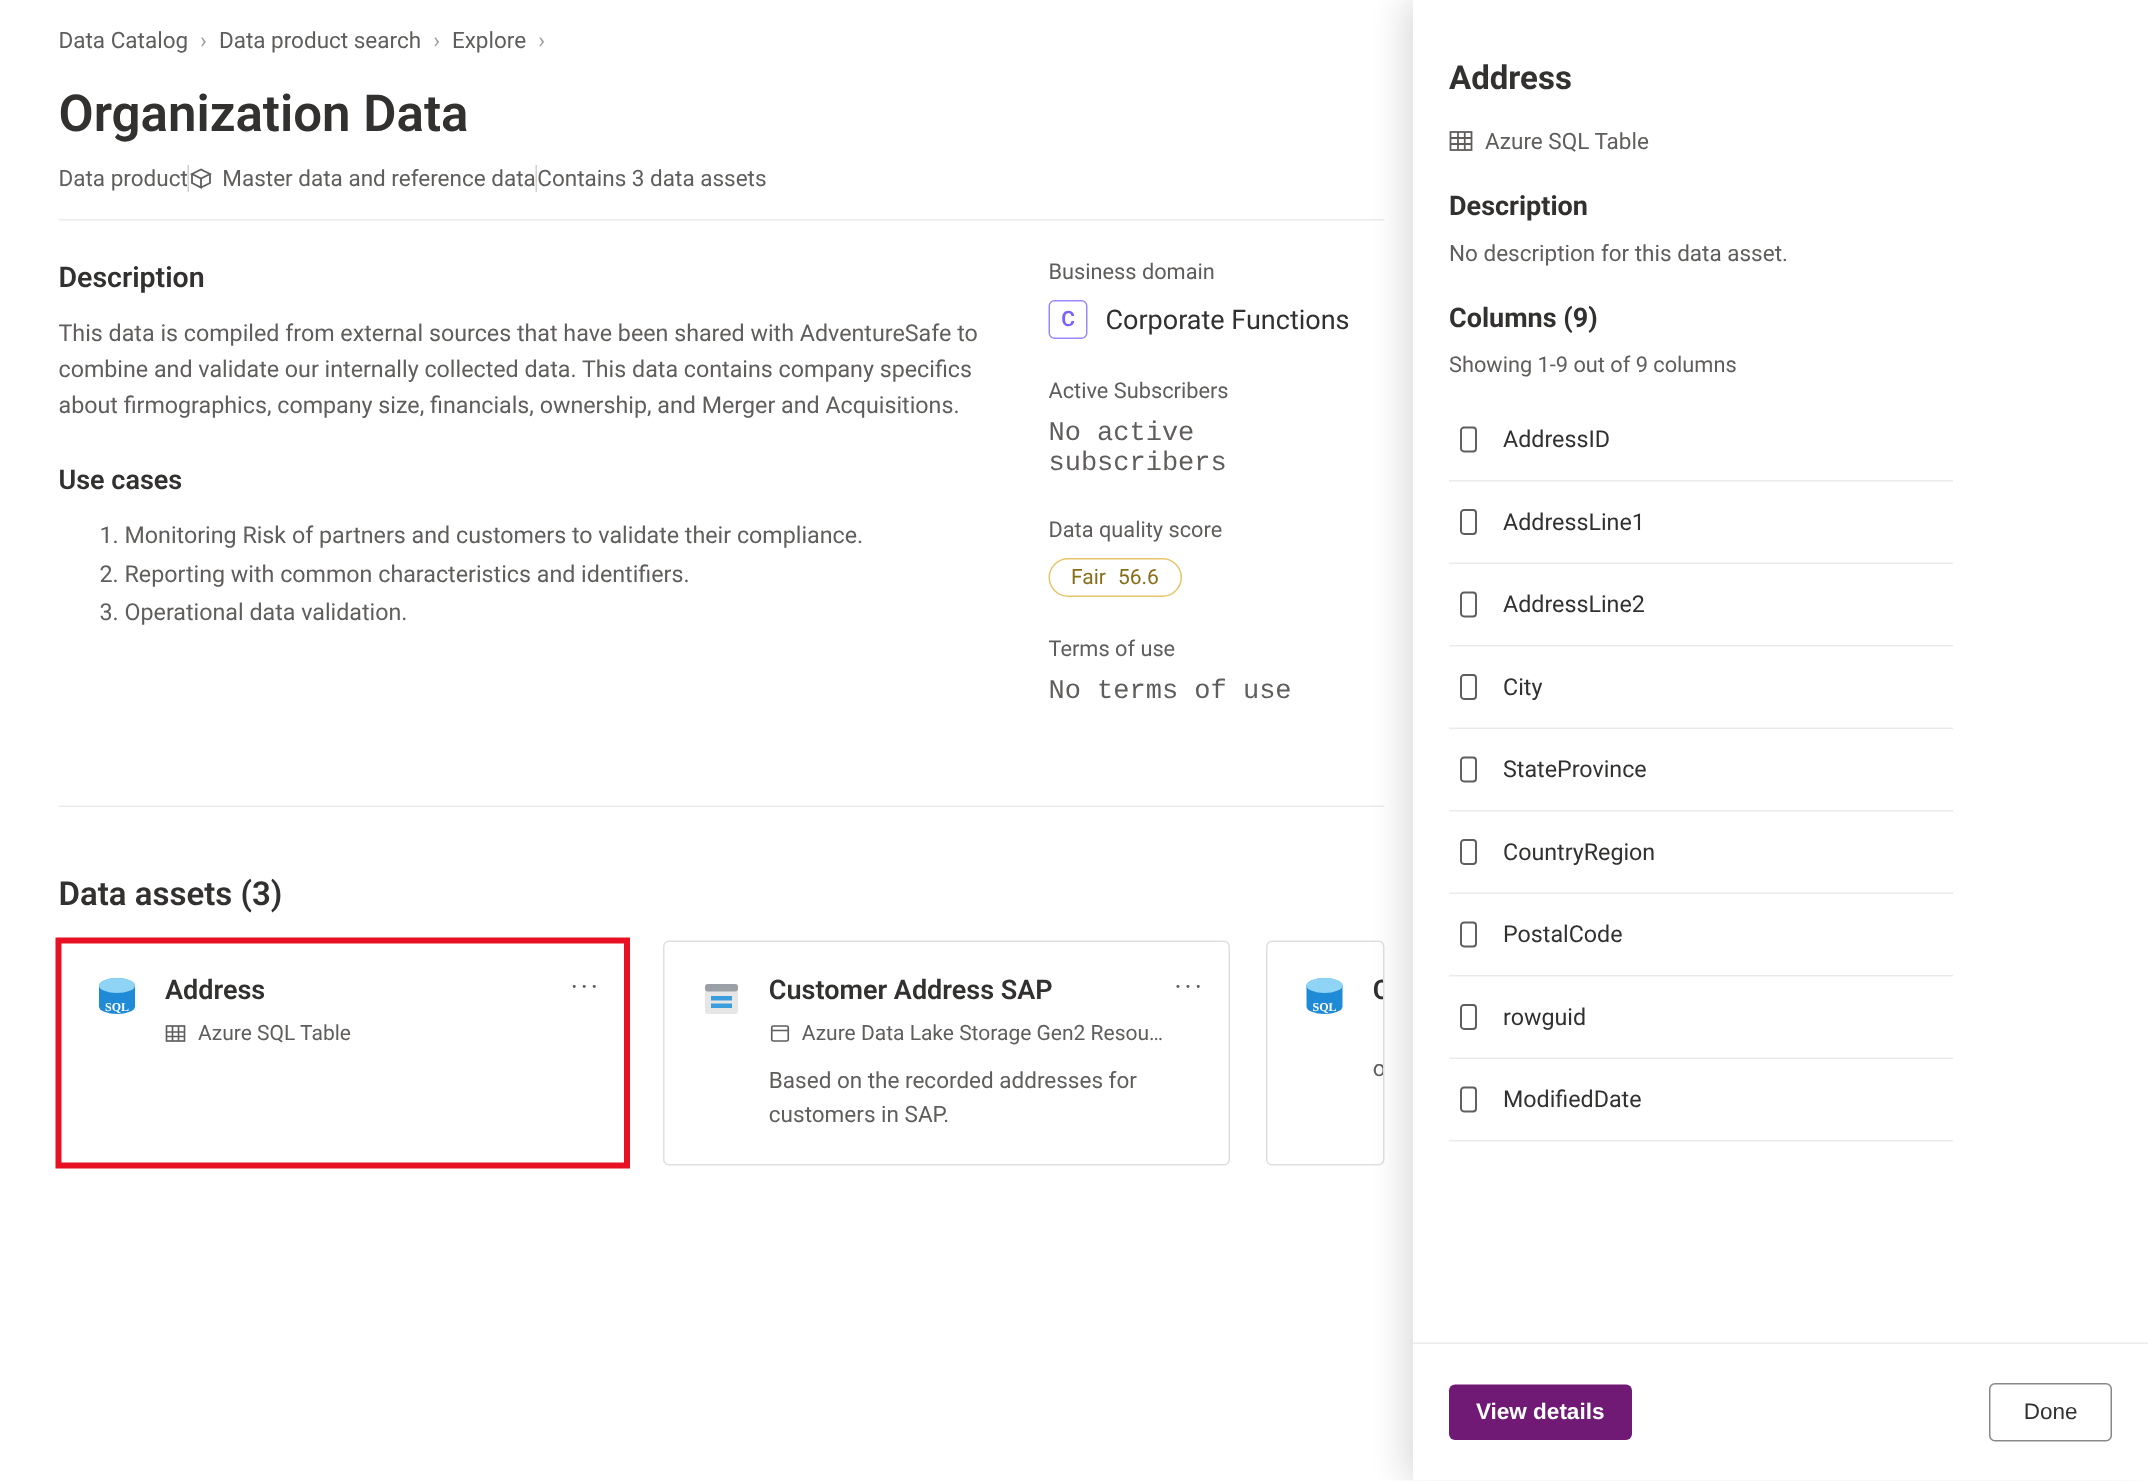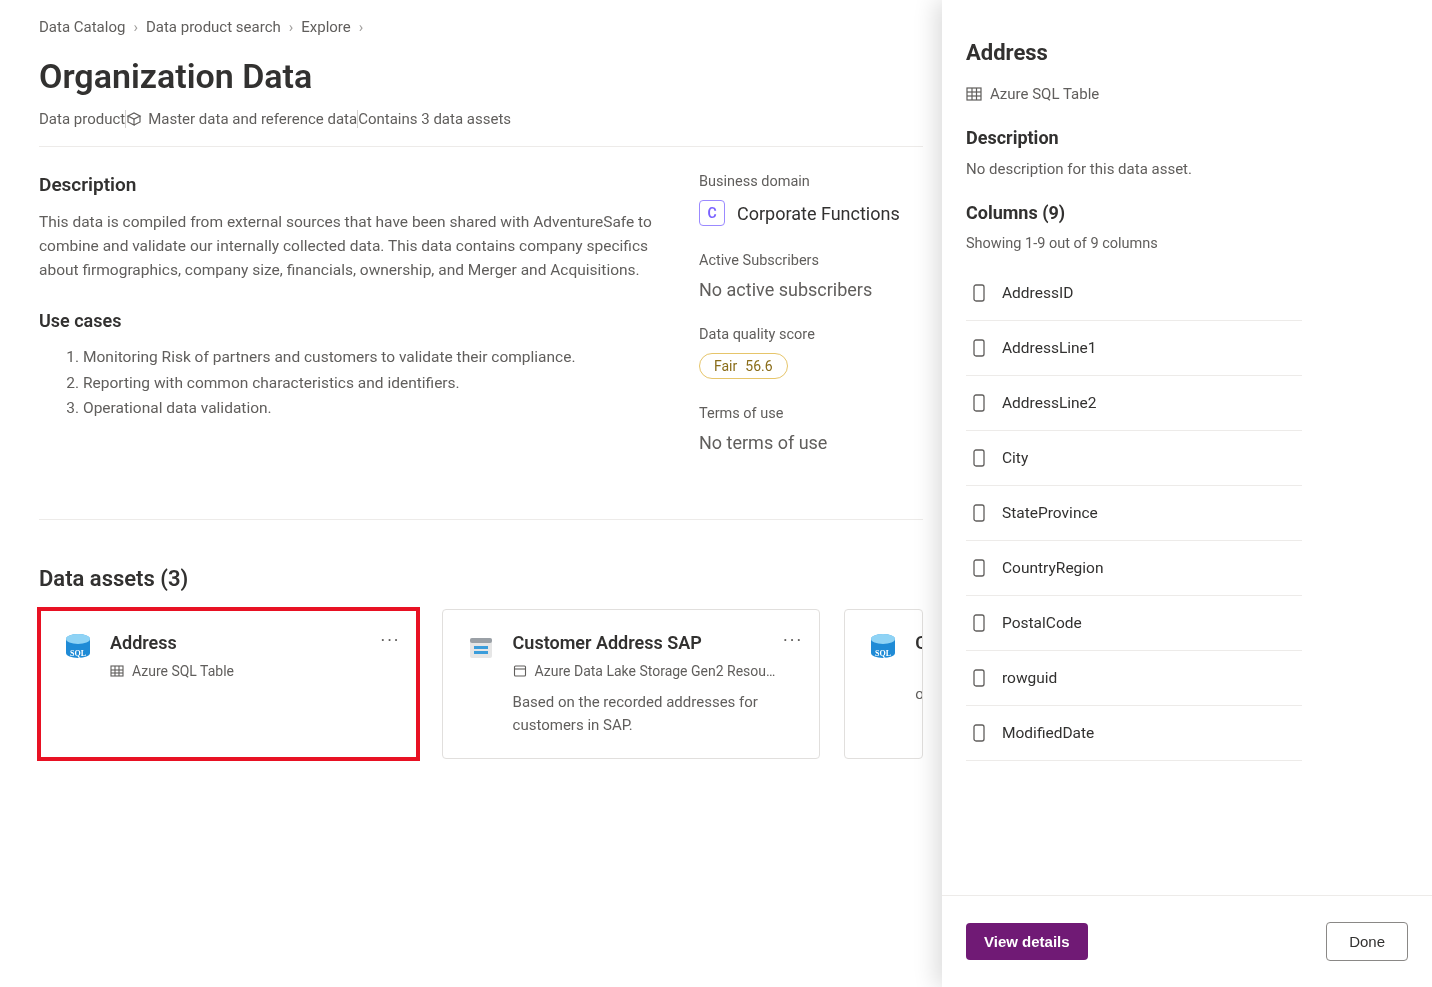--- a/index.html
+++ b/index.html
@@ -77,21 +77,21 @@
     color:#605e5c;
     line-height:1.55;
     margin-bottom:28px;
   }
   .use-cases-title { font-size:18px; font-weight:600; color:#323130; margin-bottom:14px; }
   .use-cases ol { padding-left:44px; }
   .use-cases li { font-size:15.5px; color:#605e5c; line-height:1.65; }
   
   .side-block { margin-bottom:26px; }
   .side-label { font-size:14.5px; color:#605e5c; margin-bottom:10px; }
-  .side-value { font-size:18px; color:#605e5c; }
+  .side-value { font-size:18px; color:#605e5c;font-family:Liberation Mono, monospace; }
   .domain-chip {
     display:flex; align-items:center; gap:12px;
   }
   .domain-badge {
     width:26px; height:26px; border:1.5px solid #9b8aff;
     border-radius:4px; display:flex; align-items:center; justify-content:center;
     color:#7a62ff; font-weight:600; font-size:14px;
   }
   .domain-name { font-size:18px; color:#323130; }
   .score-pill {

